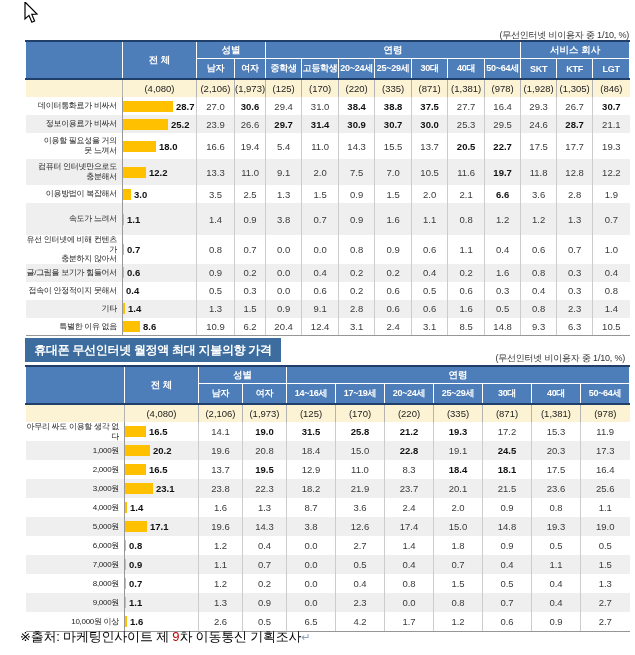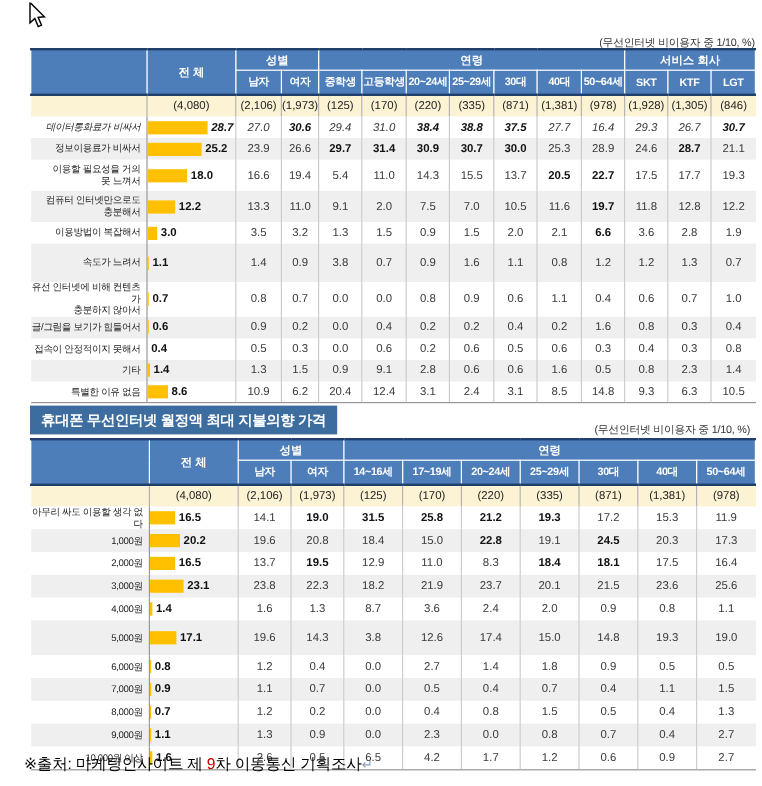--- a/index.html
+++ b/index.html
@@ -107,21 +107,21 @@
           <td>(170)</td>
           <td>(220)</td>
           <td>(335)</td>
           <td>(871)</td>
           <td>(1,381)</td>
           <td>(978)</td>
           <td>(1,928)</td>
           <td>(1,305)</td>
           <td>(846)</td>
         </tr>
-        <tr style="height: 18px; font-style: italic;">
+        <tr style="height: 18px;">
           <td class="label">데이터통화료가 비싸서</td>
           <td class="totalcell">
             <div class="twrap">
               <div class="bar" style="width: 50px;"></div>
               <span class="tval">28.7</span>
             </div>
           </td>
           <td class="vcell">27.0</td>
           <td class="vcell b">30.6</td>
           <td class="vcell">29.4</td>
@@ -144,21 +144,21 @@
             </div>
           </td>
           <td class="vcell">23.9</td>
           <td class="vcell">26.6</td>
           <td class="vcell b">29.7</td>
           <td class="vcell b">31.4</td>
           <td class="vcell b">30.9</td>
           <td class="vcell b">30.7</td>
           <td class="vcell b">30.0</td>
           <td class="vcell">25.3</td>
-          <td class="vcell">28.9</td>
+          <td class="vcell">29.5</td>
           <td class="vcell">24.6</td>
           <td class="vcell b">28.7</td>
           <td class="vcell">21.1</td>
         </tr>
         <tr style="height: 26px;">
           <td class="label">이용할 필요성을 거의
 못 느껴서</td>
           <td class="totalcell">
             <div class="twrap">
               <div class="bar" style="width: 33px;"></div>
@@ -202,21 +202,21 @@
         </tr>
         <tr style="height: 18px;">
           <td class="label">이용방법이 복잡해서</td>
           <td class="totalcell">
             <div class="twrap">
               <div class="bar" style="width: 8px;"></div>
               <span class="tval">3.0</span>
             </div>
           </td>
           <td class="vcell">3.5</td>
-          <td class="vcell">3.2</td>
+          <td class="vcell">2.5</td>
           <td class="vcell">1.3</td>
           <td class="vcell">1.5</td>
           <td class="vcell">0.9</td>
           <td class="vcell">1.5</td>
           <td class="vcell">2.0</td>
           <td class="vcell">2.1</td>
           <td class="vcell b">6.6</td>
           <td class="vcell">3.6</td>
           <td class="vcell">2.8</td>
           <td class="vcell">1.9</td>
@@ -485,21 +485,21 @@
           <td class="vcell">1.6</td>
           <td class="vcell">1.3</td>
           <td class="vcell">8.7</td>
           <td class="vcell">3.6</td>
           <td class="vcell">2.4</td>
           <td class="vcell">2.0</td>
           <td class="vcell">0.9</td>
           <td class="vcell">0.8</td>
           <td class="vcell">1.1</td>
         </tr>
-        <tr class="alt" style="height: 29px; margin-top: 11px;">
+        <tr class="alt" style="height: 19px; margin-top: 11px;">
           <td class="label">5,000원</td>
           <td class="totalcell">
             <div class="twrap">
               <div class="bar" style="width: 22px;"></div>
               <span class="tval">17.1</span>
             </div>
           </td>
           <td class="vcell">19.6</td>
           <td class="vcell">14.3</td>
           <td class="vcell">3.8</td>

